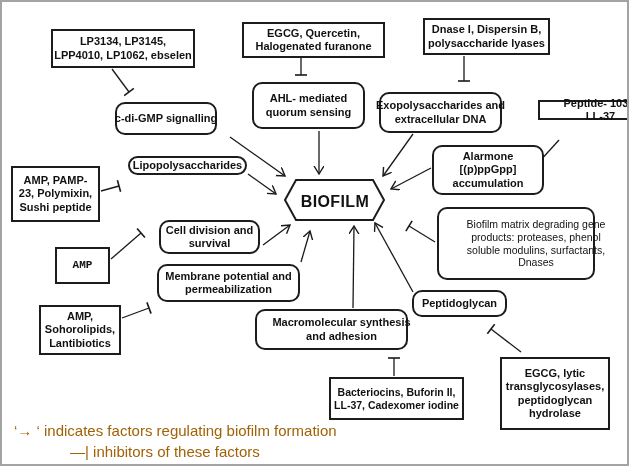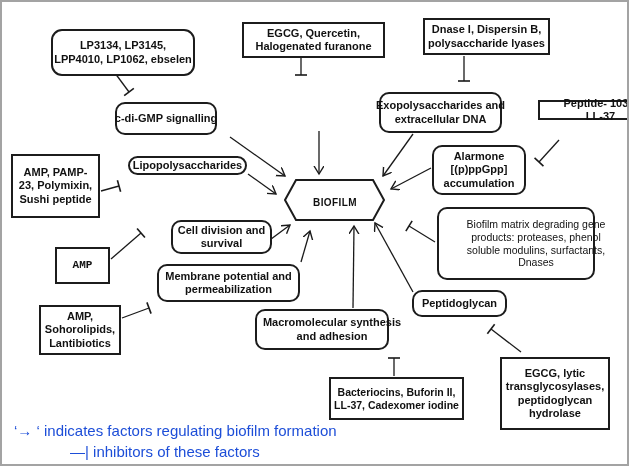--- a/index.html
+++ b/index.html
@@ -14,23 +14,23 @@
     border:2px solid #1c1c1c;display:flex;align-items:center;justify-content:center;
     font-weight:bold;font-size:11px;line-height:1.22;text-align:center;
   }
   .box .lbl{display:block;white-space:pre;text-align:center;}
   .rounded{border-radius:10px;}
   .sharp{border-radius:0;}
   .matrix-box{font-weight:normal;font-size:10.5px;}
   #biofilm-label{
     position:absolute;left:283px;top:178px;width:100px;height:44px;z-index:3;
     display:flex;align-items:center;justify-content:center;
-    font-weight:bold;font-size:10px;letter-spacing:0.4px;background:transparent;
+    font-weight:bold;font-size:16px;letter-spacing:0.4px;background:transparent;
   }
-  #legend{position:absolute;left:12px;top:418px;z-index:2;font-size:15px;line-height:21px;color:#1d4ed8;}
+  #legend{position:absolute;left:12px;top:418px;z-index:2;font-size:15px;line-height:21px;color:#a16207;}
   #legend .l2{margin-left:56px;}
 </style>
 </head>
 <body>
 
 <div id="figure">
 
   <svg id="connectors" width="629" height="466" viewBox="0 0 629 466" xmlns="http://www.w3.org/2000/svg">
     <defs>
       <marker id="arrow" markerWidth="14" markerHeight="14" refX="8" refY="5" orient="auto" markerUnits="userSpaceOnUse">
@@ -60,37 +60,37 @@
     <line x1="99" y1="189" x2="117" y2="184" stroke="#1a1a1a" stroke-width="1.3" marker-end="url(#tbar)"></line>
     <line x1="109" y1="257" x2="139" y2="231" stroke="#1a1a1a" stroke-width="1.3" marker-end="url(#tbar)"></line>
     <line x1="120" y1="316" x2="147" y2="306" stroke="#1a1a1a" stroke-width="1.3" marker-end="url(#tbar)"></line>
     <line x1="392" y1="374" x2="392" y2="356" stroke="#1a1a1a" stroke-width="1.3" marker-end="url(#tbar)"></line>
     <line x1="519" y1="350" x2="489" y2="327" stroke="#1a1a1a" stroke-width="1.3" marker-end="url(#tbar)"></line>
     <line x1="433" y1="240" x2="407" y2="224" stroke="#1a1a1a" stroke-width="1.3" marker-end="url(#tbar)"></line>
   </svg>
 
   <div id="biofilm-label">BIOFILM</div>
 
-  <div class="box sharp" style="left:49px;top:27px;width:144px;height:47px;border-radius:11px;">
+  <div class="box sharp" style="left:49px;top:27px;width:144px;height:39px;">
     <span class="lbl">LP3134, LP3145,
 LPP4010, LP1062, ebselen</span>
     </div>
   <div class="box sharp" style="left:240px;top:20px;width:143px;height:36px;">
     <span class="lbl">EGCG, Quercetin,
 Halogenated furanone</span>
     </div>
   <div class="box sharp" style="left:421px;top:16px;width:127px;height:37px;">
     <span class="lbl">Dnase I, Dispersin B,
 polysaccharide lyases</span>
     </div>
   <div class="box sharp" style="left:536px;top:98px;width:93px;height:20px;padding-left:32px;">
     <span class="lbl">Peptide- 1038,
 LL-37</span>
     </div>
-  <div class="box sharp" style="left:9px;top:152px;width:89px;height:64px;">
+  <div class="box sharp" style="left:9px;top:164px;width:89px;height:56px;">
     <span class="lbl">AMP, PAMP-
 23, Polymixin,
 Sushi peptide</span>
     </div>
   <div class="box sharp" style="left:53px;top:245px;width:55px;height:37px;font-family:Liberation Mono, monospace;">
     <span class="lbl">AMP</span>
     </div>
   <div class="box sharp" style="left:37px;top:303px;width:82px;height:50px;">
     <span class="lbl">AMP,
 Sohorolipids,
@@ -103,41 +103,45 @@
   <div class="box sharp" style="left:498px;top:355px;width:110px;height:73px;">
     <span class="lbl">EGCG, lytic
 transglycosylases,
 peptidoglycan
 hydrolase</span>
     </div>
 
   <div class="box rounded" style="left:113px;top:100px;width:102px;height:33px;">
     <span class="lbl">c-di-GMP signalling</span>
     </div>
+  <div class="box rounded" style="left:250px;top:80px;width:113px;height:47px;">
+    <span class="lbl">AHL- mediated
+quorum sensing</span>
+    </div>
   <div class="box rounded" style="left:377px;top:90px;width:123px;height:41px;align-items:center;">
     <span class="lbl">Exopolysaccharides and
 extracellular DNA</span>
     </div>
-  <div class="box rounded" style="left:430px;top:143px;width:94px;height:50px;">
+  <div class="box rounded" style="left:430px;top:143px;width:112px;height:50px;">
     <span class="lbl">Alarmone
 [(p)ppGpp]
 accumulation</span>
     </div>
   <div class="box rounded" style="left:126px;top:154px;width:119px;height:19px;">
     <span class="lbl">Lipopolysaccharides</span>
     </div>
-  <div class="box rounded" style="left:169px;top:218px;width:101px;height:34px;">
+  <div class="box rounded" style="left:157px;top:218px;width:101px;height:34px;">
     <span class="lbl">Cell division and
 survival</span>
     </div>
   <div class="box rounded" style="left:155px;top:262px;width:143px;height:38px;">
     <span class="lbl">Membrane potential and
 permeabilization</span>
     </div>
-  <div class="box rounded" style="left:253px;top:307px;width:134px;height:41px;padding-left:20px;">
+  <div class="box rounded" style="left:253px;top:307px;width:153px;height:41px;padding-left:20px;">
     <span class="lbl">Macromolecular synthesis
 and adhesion</span>
     </div>
   <div class="box rounded" style="left:410px;top:288px;width:95px;height:27px;">
     <span class="lbl">Peptidoglycan</span>
     </div>
   <div class="box rounded matrix-box" style="left:435px;top:205px;width:158px;height:73px;padding-left:40px;">
     <span class="lbl">Biofilm matrix degrading gene
 products: proteases, phenol
 soluble modulins, surfactants,

